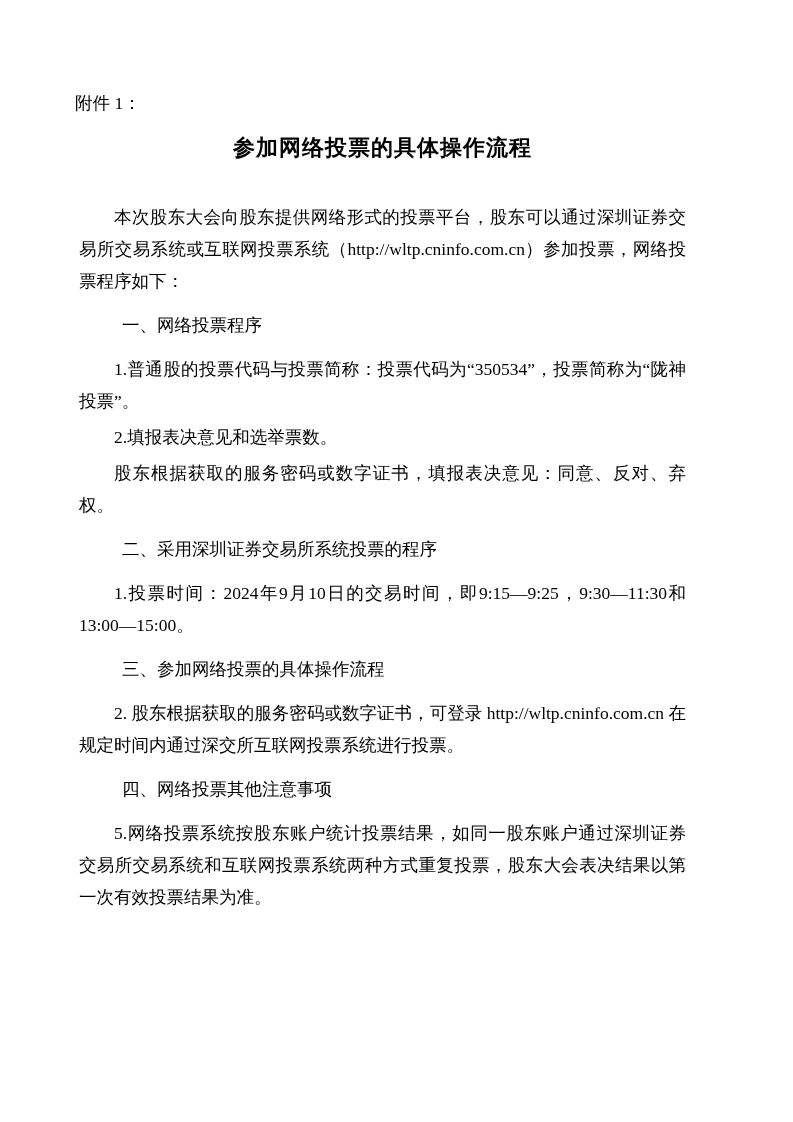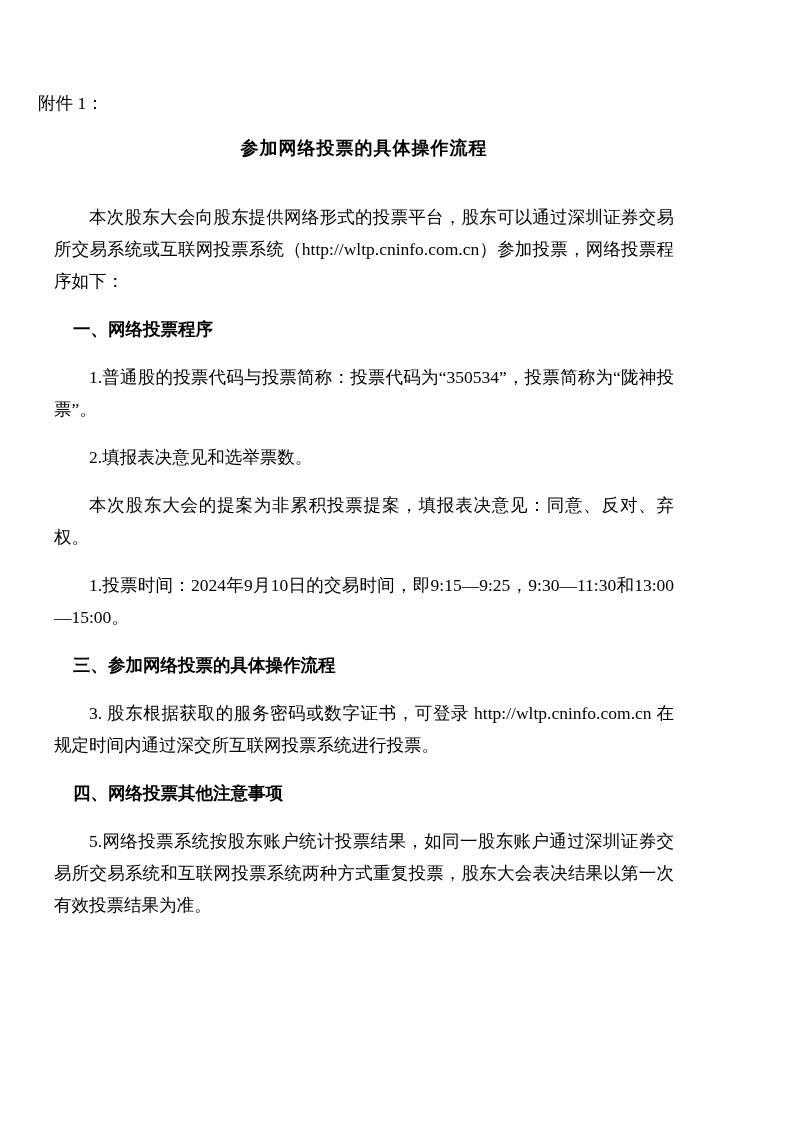--- a/index.html
+++ b/index.html
@@ -7,70 +7,71 @@
     padding: 0;
     background: #ffffff;
   }
   .page {
     position: relative;
     width: 793px;
     height: 1090px;
     margin: 0 auto;
     background: #ffffff;
     box-sizing: border-box;
-    padding: 87px 103px 0 38px;
+    padding: 87px 103px 0 75px;
     color: #000000;
     font-family: "Liberation Serif", "DejaVu Serif", serif;
     font-size: 17.5px;
     line-height: 32px;
     overflow: hidden;
   }
   .attachment {
     margin: 0;
     text-align: left;
   }
   .doc-title {
     margin: 9px 0 33px 0;
-    font-size: 18px;
+    font-size: 22px;
     font-weight: bold;
     line-height: 40px;
     text-align: center;
     letter-spacing: 1px;
   }
   .para {
-    margin: 16px;
+    margin: 4px;
     text-indent: 2em;
     text-align: justify;
   }
   .heading {
-    margin: 0;
+    margin: 12px;
     text-indent: 2em;
-    font-weight: bold;
+    font-weight: normal;
     font-size: 17.5px;
     line-height: 32px;
     text-align: left;
   }
 </style>
 </head>
 <body>
 
 <div class="page">
 
   <p class="attachment">附件 1：</p>
 
   <h1 class="doc-title">参加网络投票的具体操作流程</h1>
 
   <p class="para">本次股东大会向股东提供网络形式的投票平台，股东可以通过深圳证券交易所交易系统或互联网投票系统（http://wltp.cninfo.com.cn）参加投票，网络投票程序如下：</p>
 
   <h2 class="heading">一、网络投票程序</h2>
   <p class="para">1.普通股的投票代码与投票简称：投票代码为“350534”，投票简称为“陇神投票”。</p>
   <p class="para">2.填报表决意见和选举票数。</p>
-  <p class="para">本次股东大会的提案为非累积投票提案，填报表决意见：同意、反对、弃权。</p>
+  <p class="para">股东根据获取的服务密码或数字证书，填报表决意见：同意、反对、弃权。</p>
 
+  <h2 class="heading">二、采用深圳证券交易所系统投票的程序</h2>
   <p class="para">1.投票时间：2024年9月10日的交易时间，即9:15—9:25，9:30—11:30和13:00—15:00。</p>
 
   <h2 class="heading">三、参加网络投票的具体操作流程</h2>
-  <p class="para">3. 股东根据获取的服务密码或数字证书，可登录 http://wltp.cninfo.com.cn 在规定时间内通过深交所互联网投票系统进行投票。</p>
+  <p class="para">2. 股东根据获取的服务密码或数字证书，可登录 http://wltp.cninfo.com.cn 在规定时间内通过深交所互联网投票系统进行投票。</p>
 
   <h2 class="heading">四、网络投票其他注意事项</h2>
   <p class="para">5.网络投票系统按股东账户统计投票结果，如同一股东账户通过深圳证券交易所交易系统和互联网投票系统两种方式重复投票，股东大会表决结果以第一次有效投票结果为准。</p>
 
 </div>
 
 </body></html>

